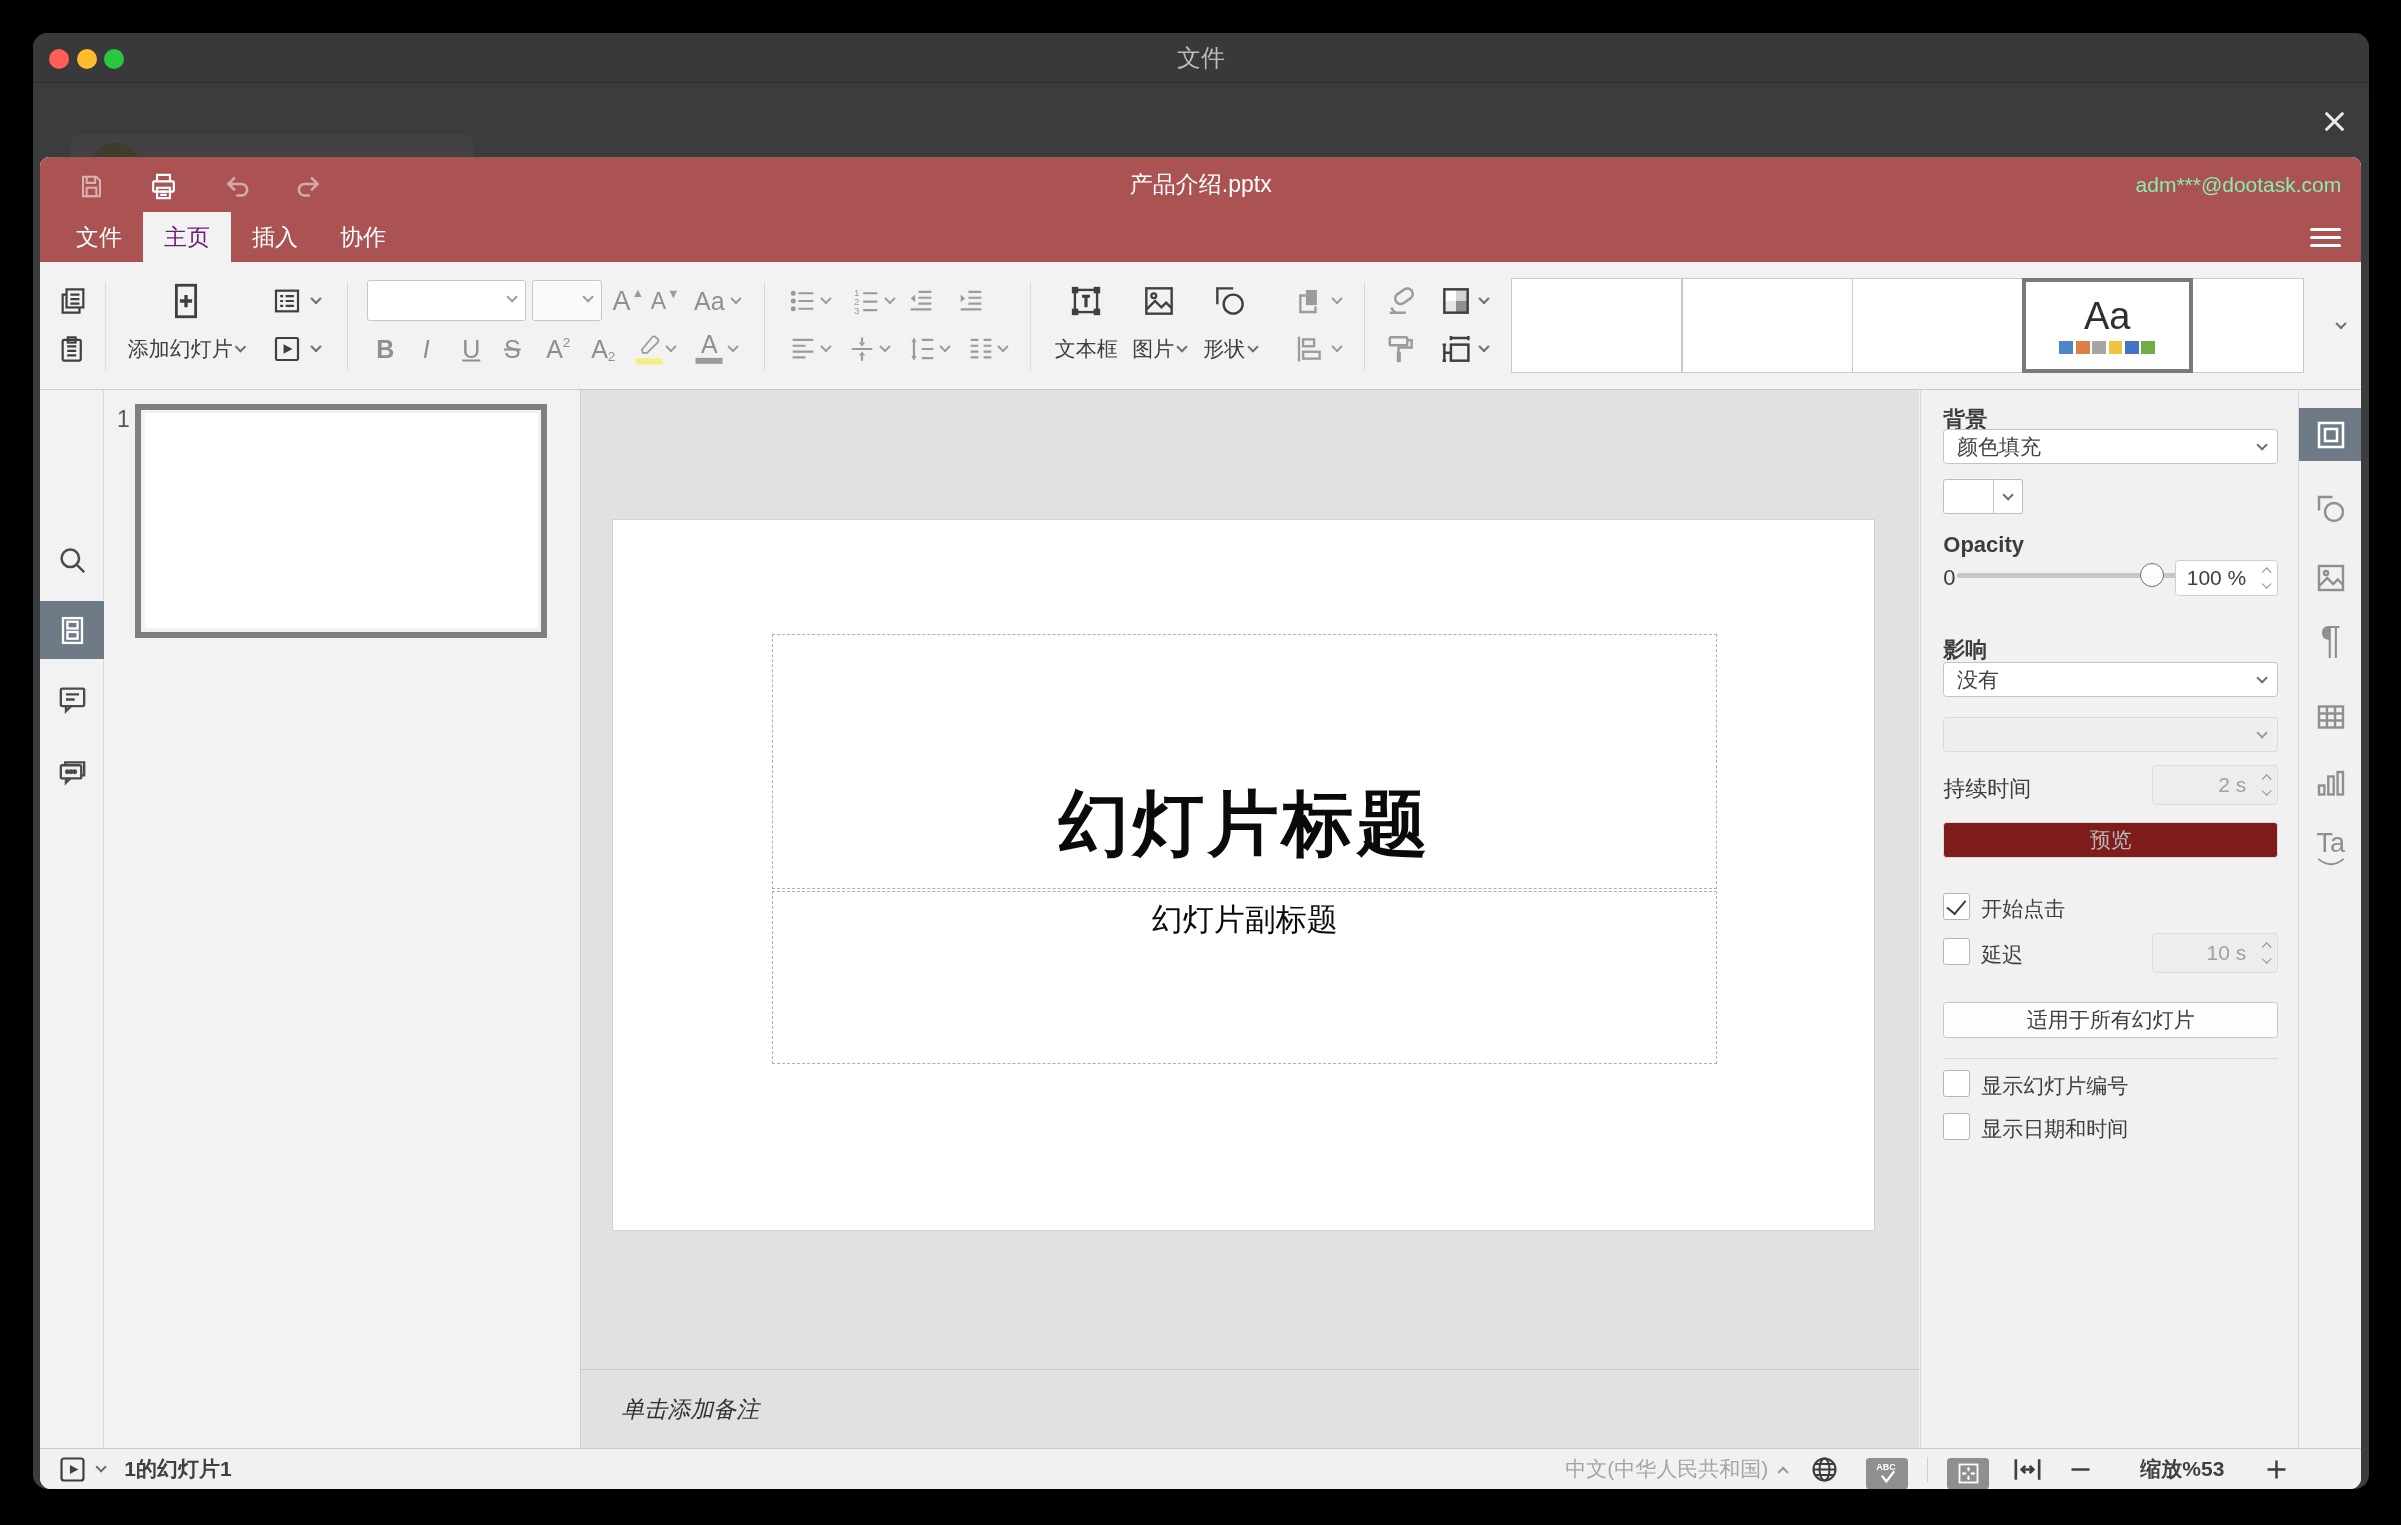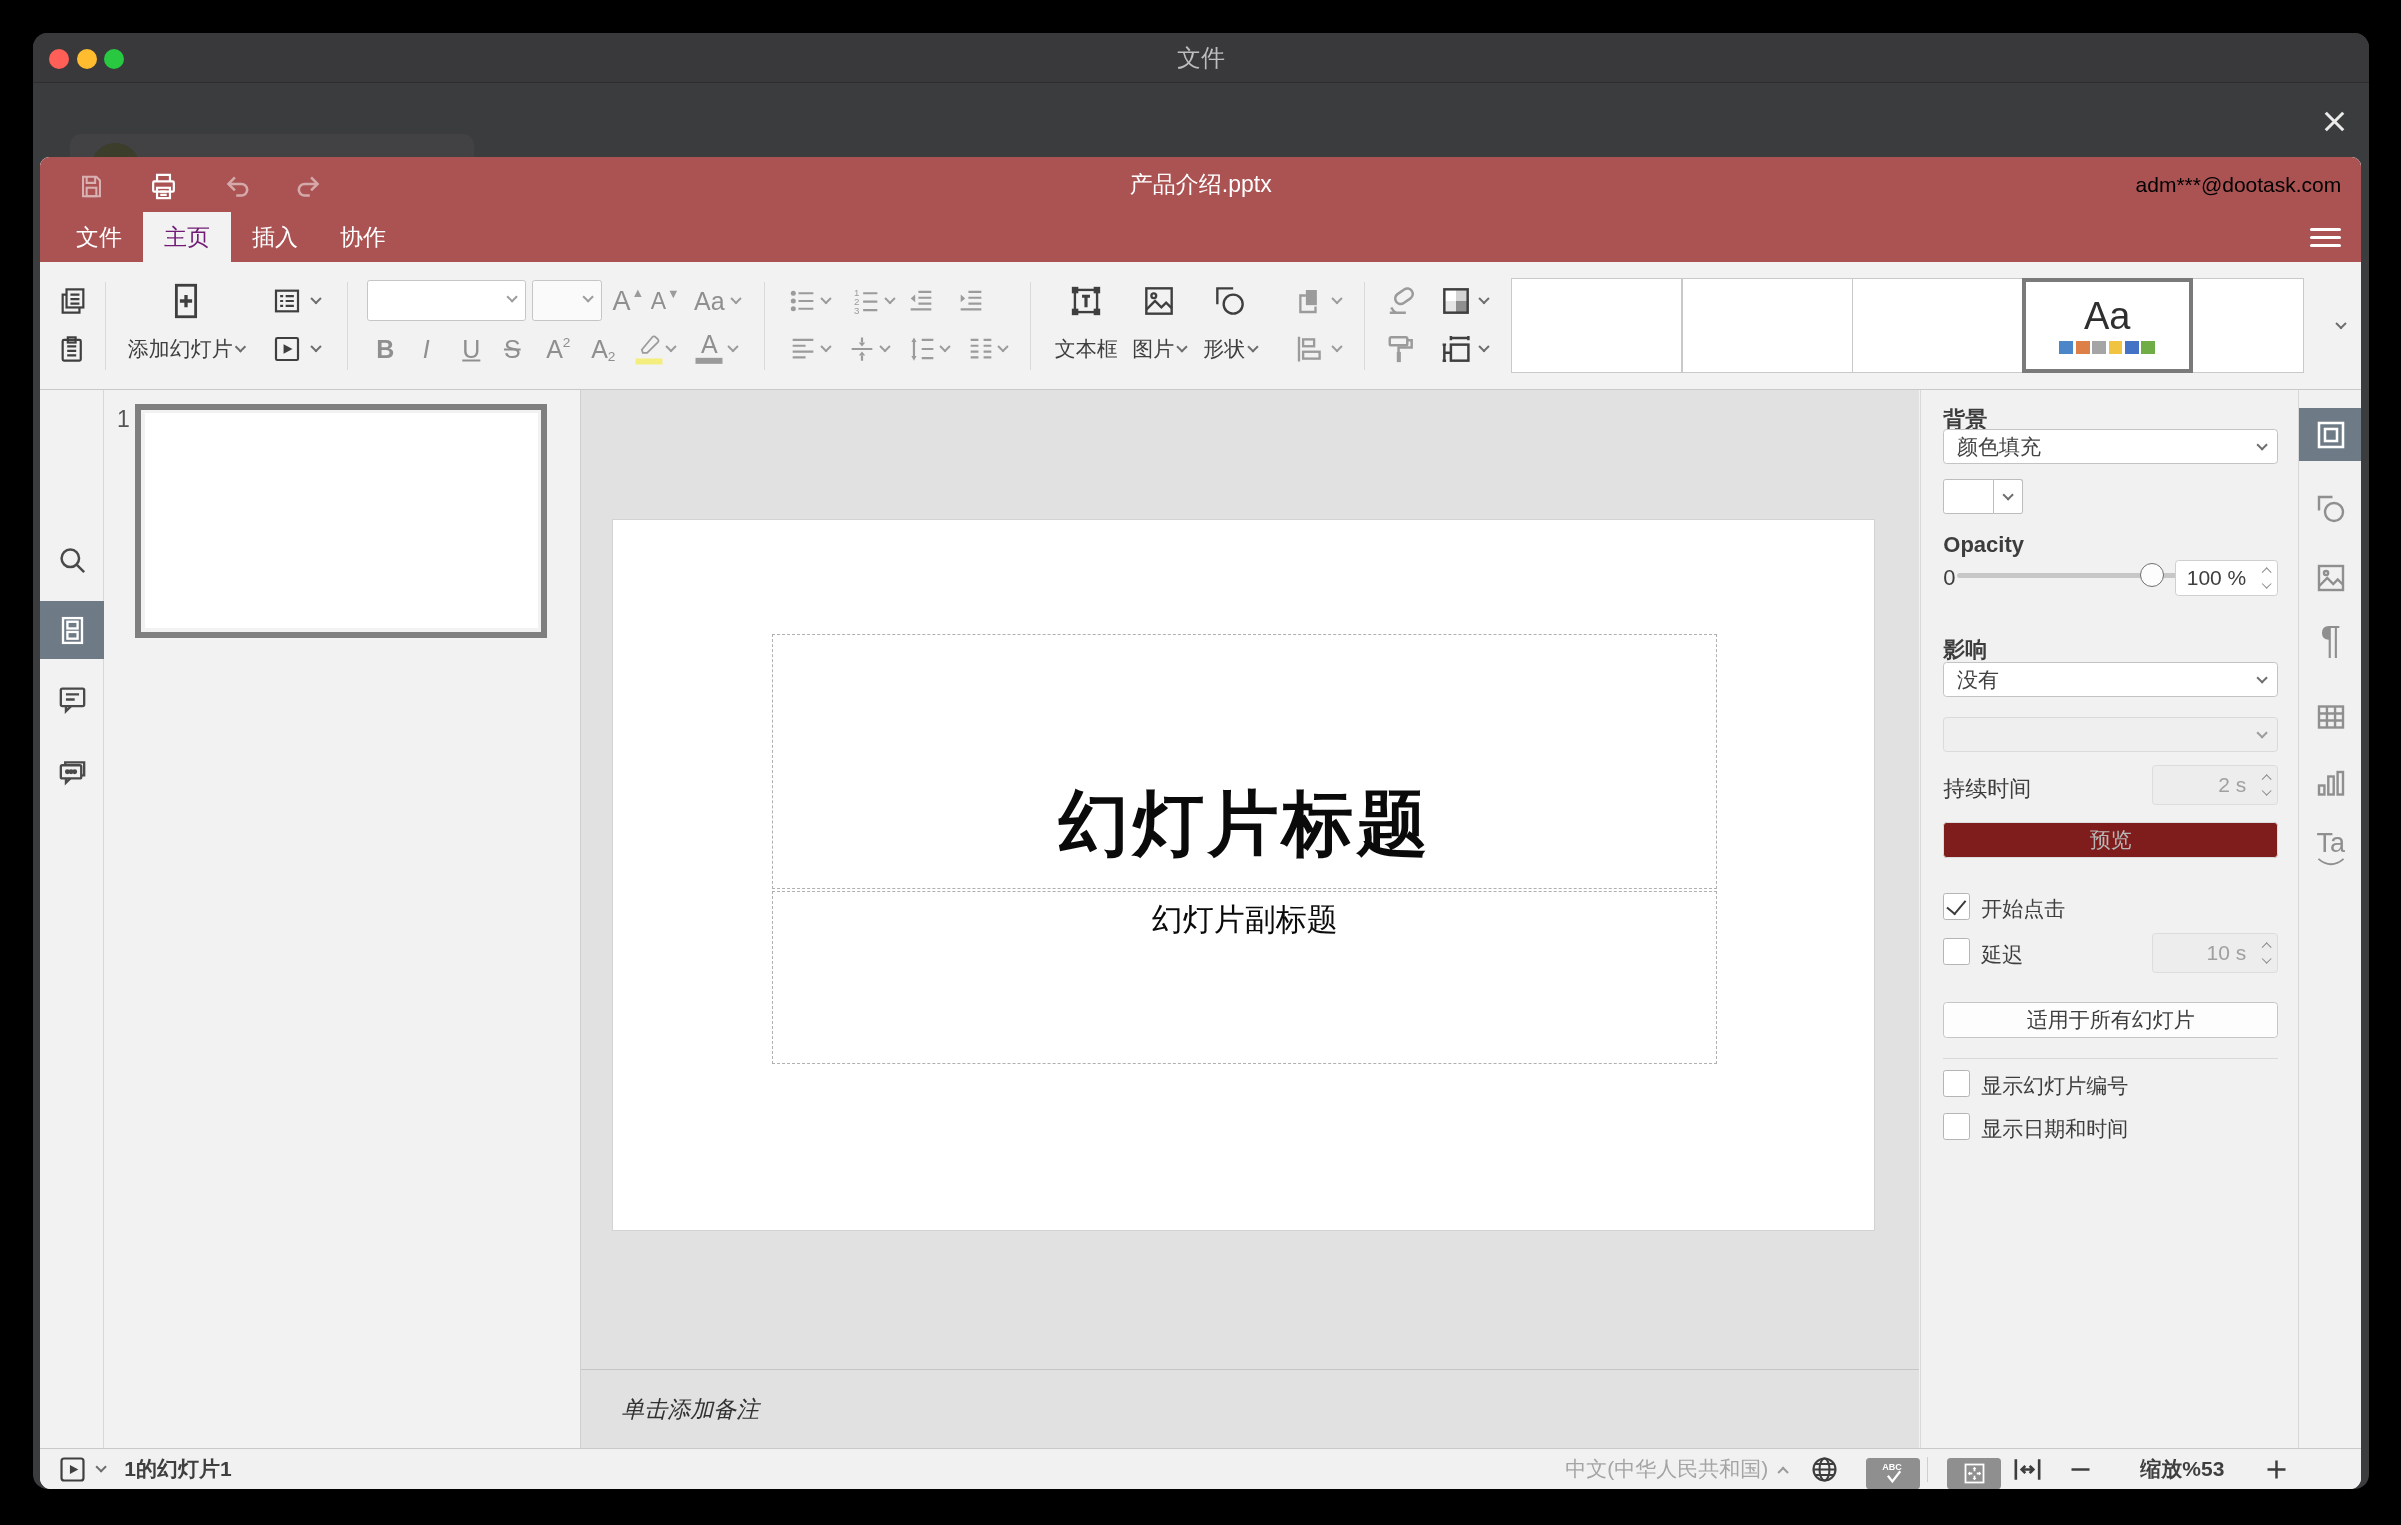--- a/index.html
+++ b/index.html
@@ -10,21 +10,21 @@
   .light{position:absolute;top:15.5px;width:20px;height:20px;border-radius:50%;}
   .win-title{position:absolute;left:0;top:0;width:100%;height:50px;display:flex;align-items:center;justify-content:center;color:#bdbdbf;font-size:24px;font-weight:500;}
   .close-btn{position:absolute;left:2281px;top:68px;width:40px;height:40px;display:flex;align-items:center;justify-content:center;cursor:pointer;}
   .ghost-band{position:absolute;left:37px;top:101px;width:404px;height:23px;background:#424244;border-radius:11px 11px 0 0;}
   .ghost-avatar{position:absolute;left:58px;top:110px;width:49px;height:49px;border-radius:50%;background:#3c3d2b;}
   .editor{position:absolute;left:7.3px;top:124px;width:2321px;height:1332px;background:#f2f2f2;border-radius:9px 9px 11px 11px;overflow:hidden;}
   
   .redhead{position:absolute;left:0;top:0;width:2321px;height:105px;background:#ab5253;border-radius:9px 9px 0 0;}
   .qicon{position:absolute;top:12.8px;width:33px;height:33px;display:flex;align-items:center;justify-content:center;color:#fff;}
   .doc-title{position:absolute;left:0;top:0;width:100%;height:55px;display:flex;align-items:center;justify-content:center;color:#fff;font-size:23px;}
-  .user-email{position:absolute;right:20px;top:15.5px;color:#000000;font-size:21px;}
+  .user-email{position:absolute;right:20px;top:15.5px;color:#86efac;font-size:21px;}
   .tabs{position:absolute;left:14.6px;bottom:0;height:50px;display:flex;}
   .tab{height:50px;display:flex;align-items:center;padding:0 21px;color:#fff;font-size:23px;cursor:pointer;}
   .tab.active{background:#f2f2f2;color:#701a75;}
   .menu-btn{position:absolute;right:20px;bottom:11px;width:31px;height:27px;display:flex;flex-direction:column;justify-content:center;gap:5.5px;cursor:pointer;}
   .menu-btn div{height:2.7px;background:#fff;border-radius:1.8px;}
   
   .toolbar{position:absolute;left:0;top:105px;width:2321px;height:128px;background:#f2f2f2;border-bottom:0.9px solid #c9c9c9;}
   .tsep{position:absolute;top:20px;width:0.9px;height:88px;background:#dadada;}
   .ti{position:absolute;transform:translate(-50%,-50%);display:flex;align-items:center;justify-content:center;color:#3f3f3f;}
   .r1{top:39px;} .r2{top:87px;}
@@ -85,21 +85,21 @@
   .rdiv{position:absolute;left:22px;width:335px;height:0.9px;background:#d9d9d9;}
   
   .rstrip{position:absolute;left:2258px;top:233px;width:63px;height:1058px;background:#f1f1f1;border-left:0.9px solid #d8d8d8;}
   .rsi{position:absolute;left:0;width:63px;height:53px;display:flex;align-items:center;justify-content:center;color:#8f8f8f;cursor:pointer;}
   .rsi.active{background:#6e7b87;color:#fff;}
   
   .statusbar{position:absolute;left:0;top:1291px;width:2321px;height:41px;background:#f1f1f1;border-top:0.9px solid #c9c9c9;}
   .st{position:absolute;top:0;height:40px;display:flex;align-items:center;}
   .st-txt-dark{font-size:21px;color:#3f3f3f;font-weight:600;white-space:nowrap;}
   .st-txt-gray{font-size:21px;color:#a4a4a4;white-space:nowrap;}
-  .sttile{width:54px;height:31px;background:#8f8f8f;border-radius:3.6px;display:flex;align-items:center;justify-content:center;cursor:pointer;}
+  .sttile{width:42px;height:31px;background:#8f8f8f;border-radius:3.6px;display:flex;align-items:center;justify-content:center;cursor:pointer;}
   .stsep{position:absolute;left:1887px;top:8.2px;width:0.9px;height:25px;background:#cfcfcf;}
   .caret-up{display:inline-block;width:8.2px;height:8.2px;border-right:2.3px solid #9b9b9b;border-bottom:2.3px solid #9b9b9b;transform:rotate(-135deg);margin-top:5.5px;}
   svg{display:block;}
 </style>
 </head>
 <body>
 
 <div class="screen">
   <div class="window">
 

